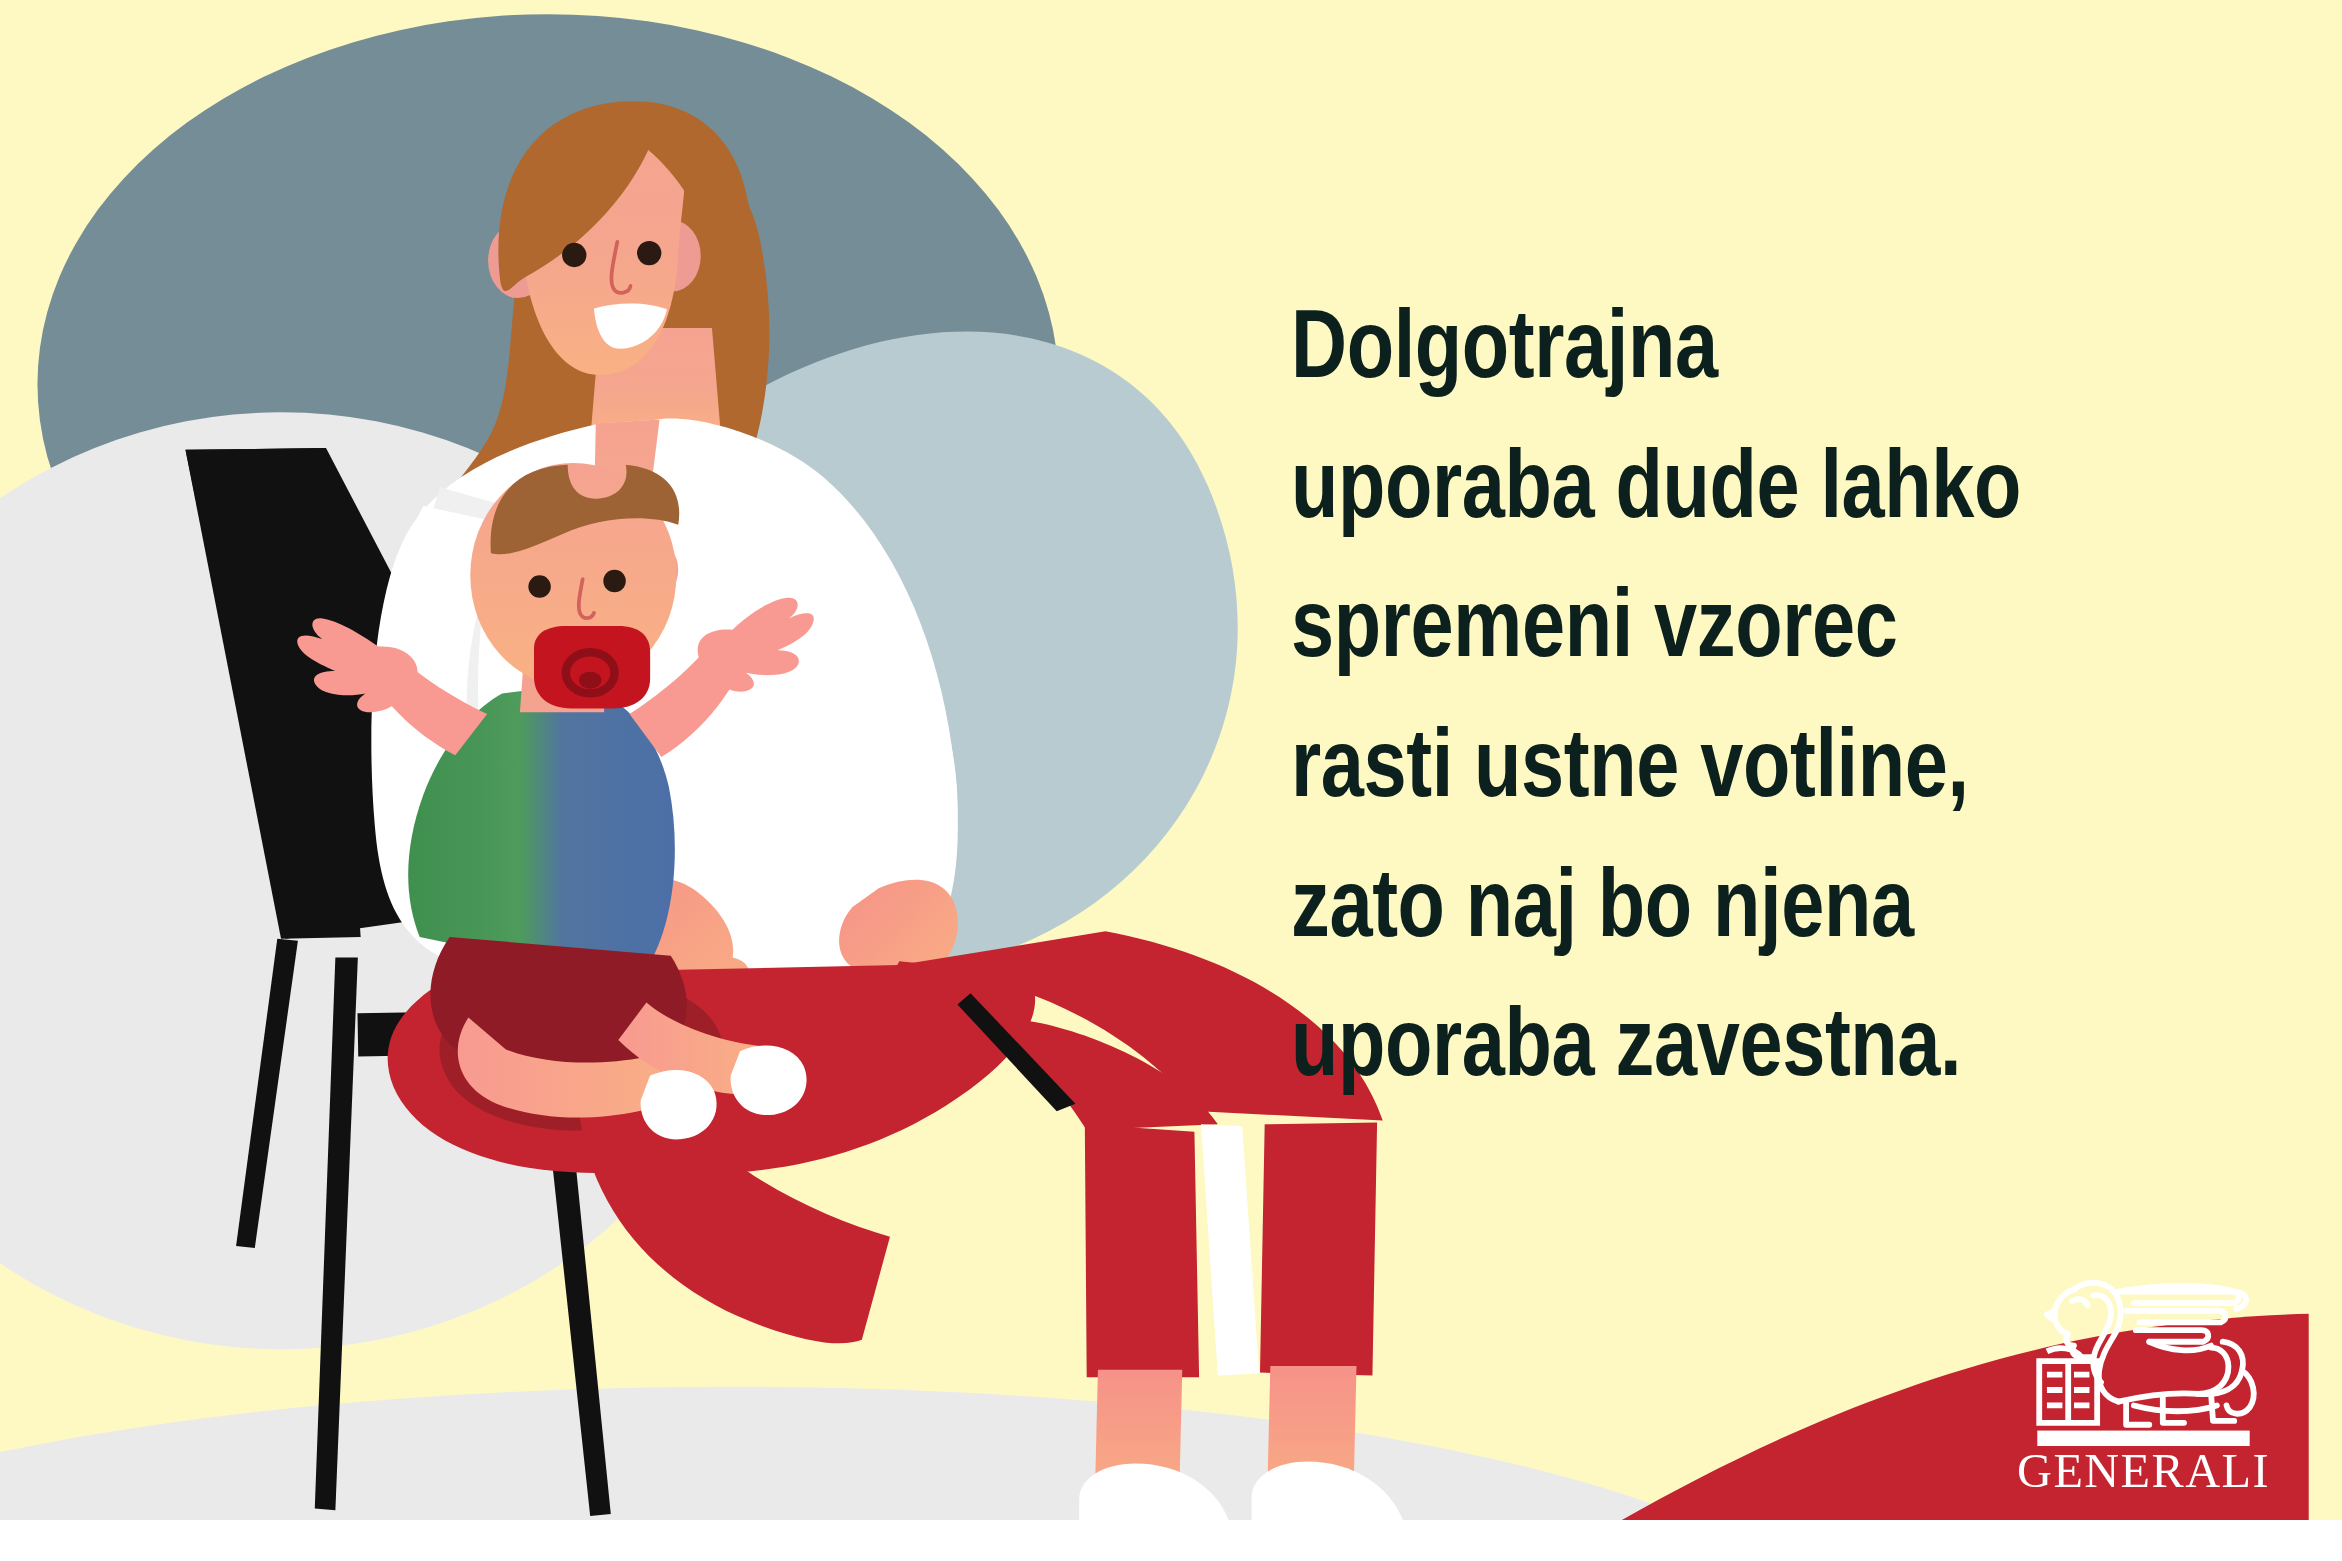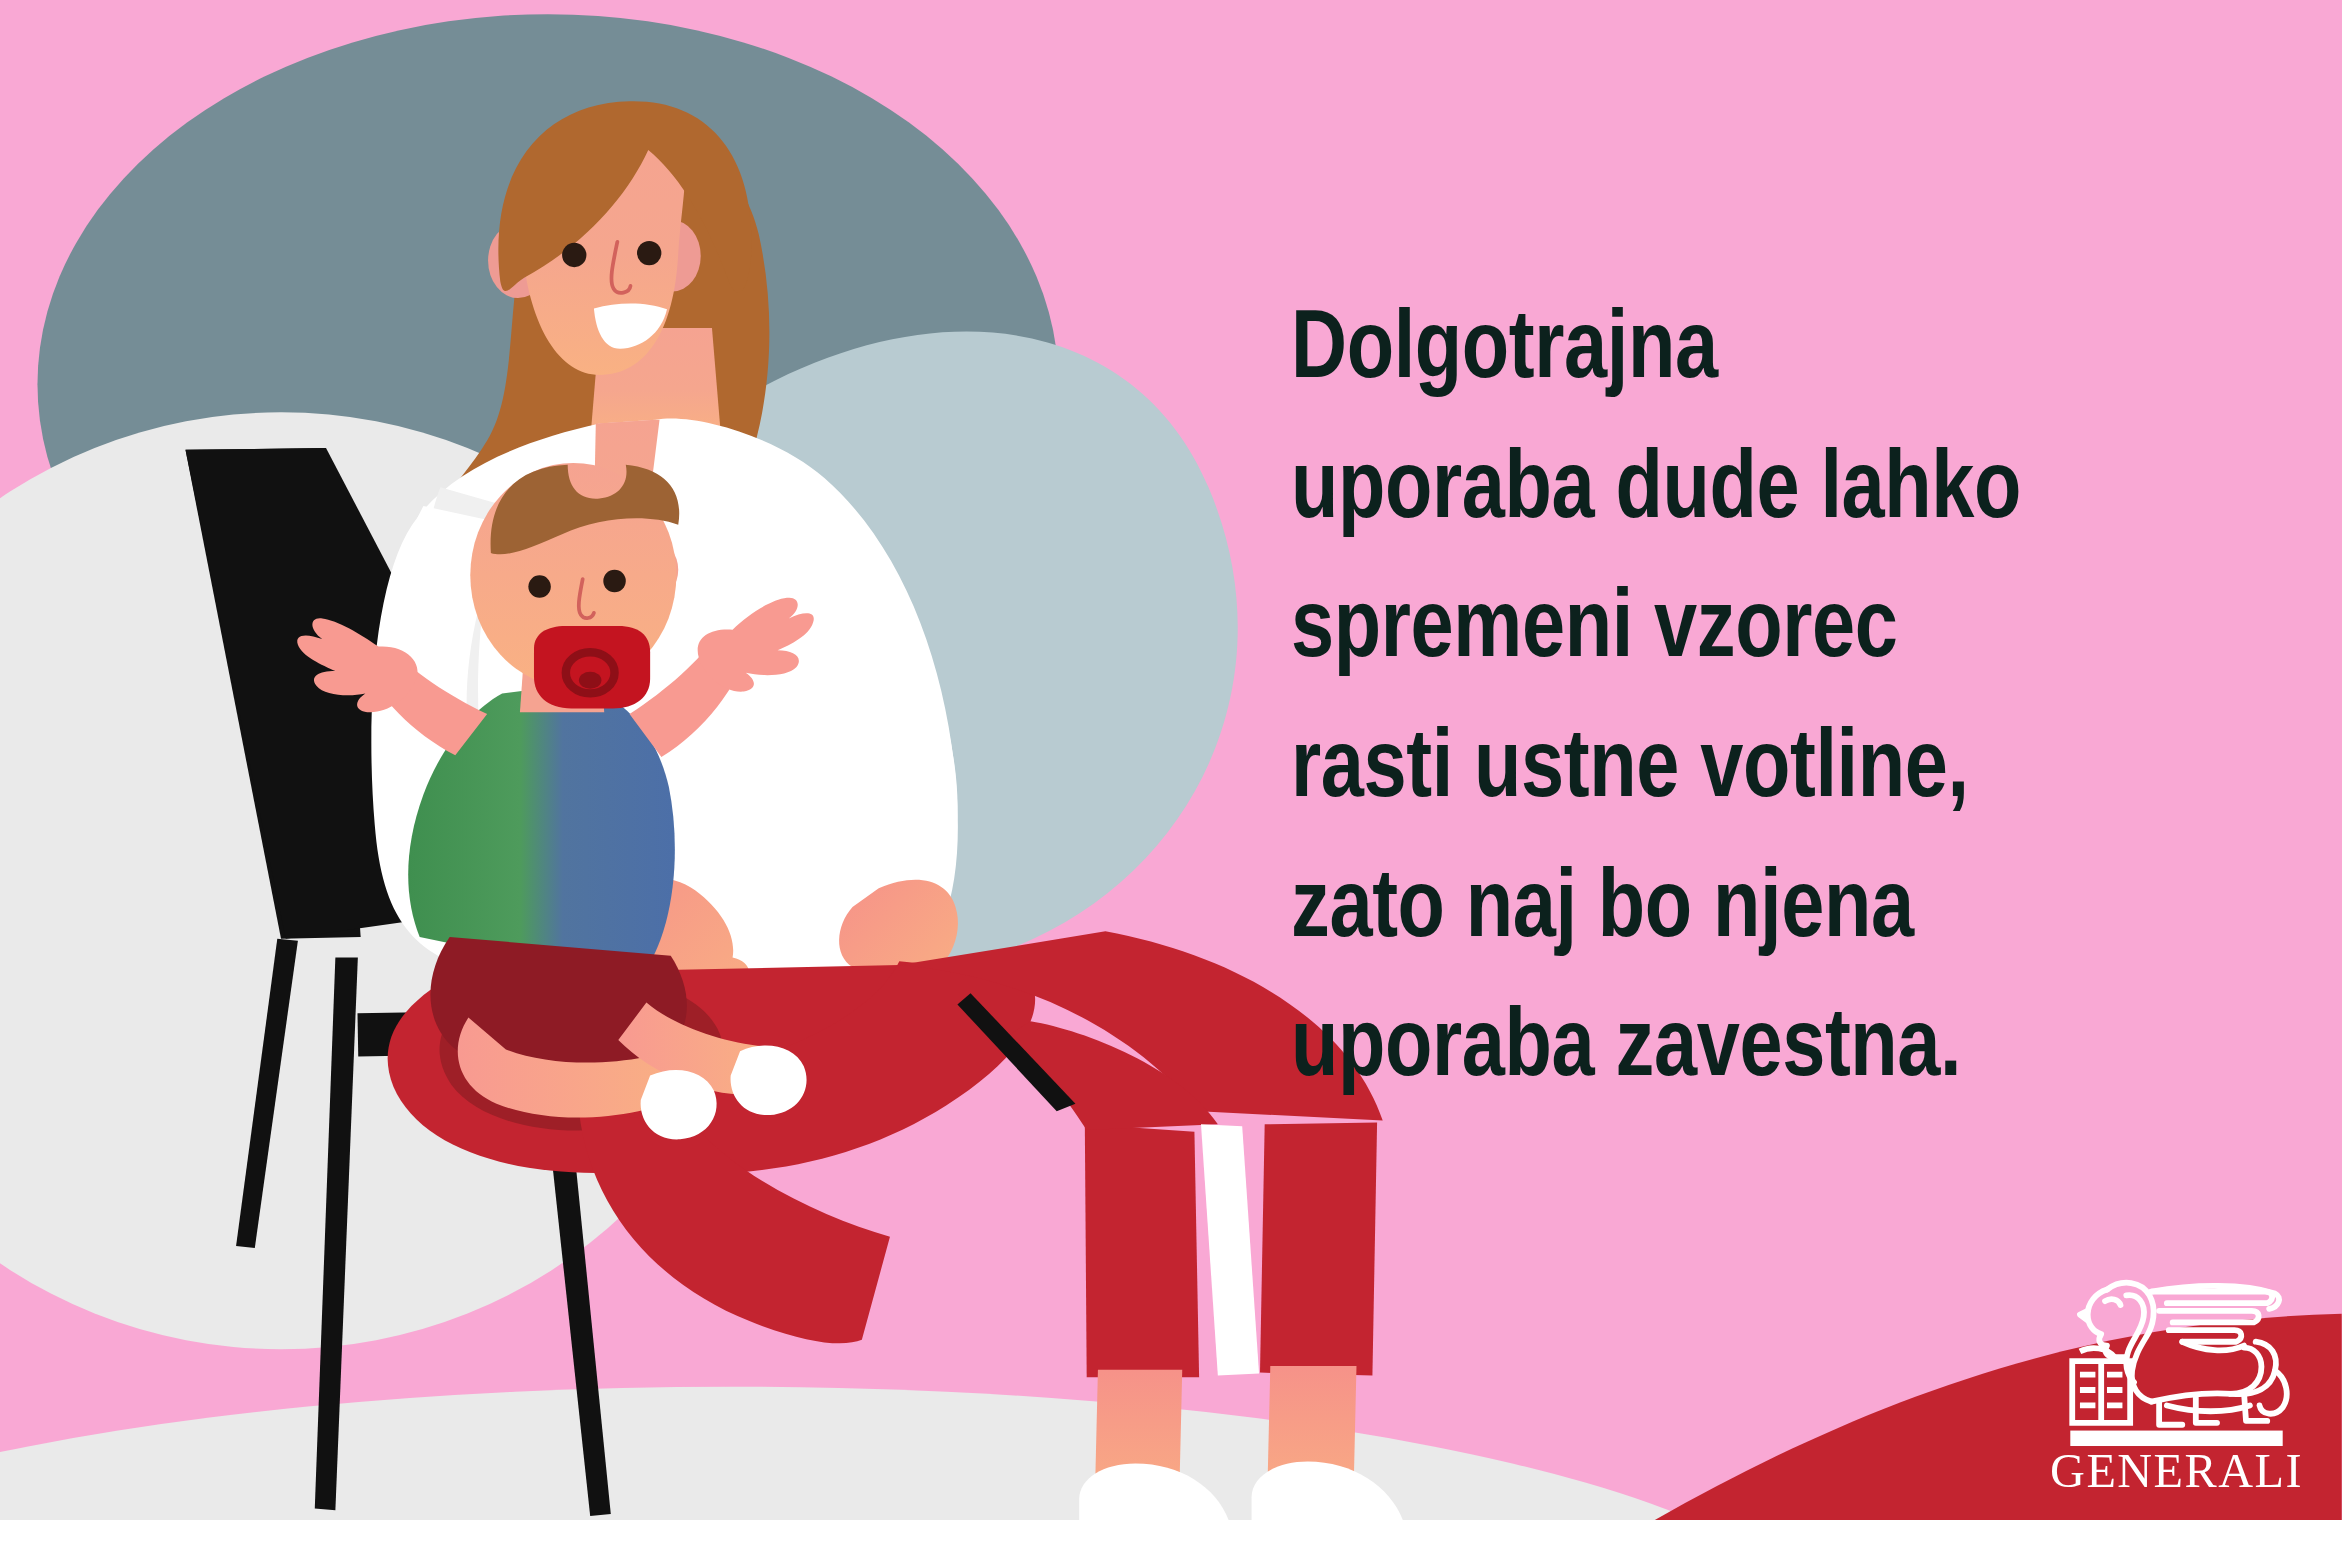--- a/index.html
+++ b/index.html
@@ -8,21 +8,21 @@
     padding: 0;
     background: #ffffff;
   }
   body {
     font-family: "Liberation Sans", sans-serif;
   }
   #poster {
     position: relative;
     width: 2342px;
     height: 1520px;
-    background: #f9a8d4;
+    background: #fef9c3;
     overflow: hidden;
   }
   #art {
     position: absolute;
     left: 0;
     top: 0;
     width: 2342px;
     height: 1562px;
   }
   
@@ -40,21 +40,21 @@
     transform: scaleX(0.80);
     transform-origin: left top;
     white-space: nowrap;
   }
   #headline .hl-line {
     display: block;
   }
   
   #brand-block {
     position: absolute;
-    left: 1583px;
+    left: 1550px;
     top: 1209px;
     width: 759px;
     height: 353px;
     pointer-events: none;
   }
   #brand-logo {
     position: absolute;
     left: 468px;
     top: 42px;
     width: 251px;

